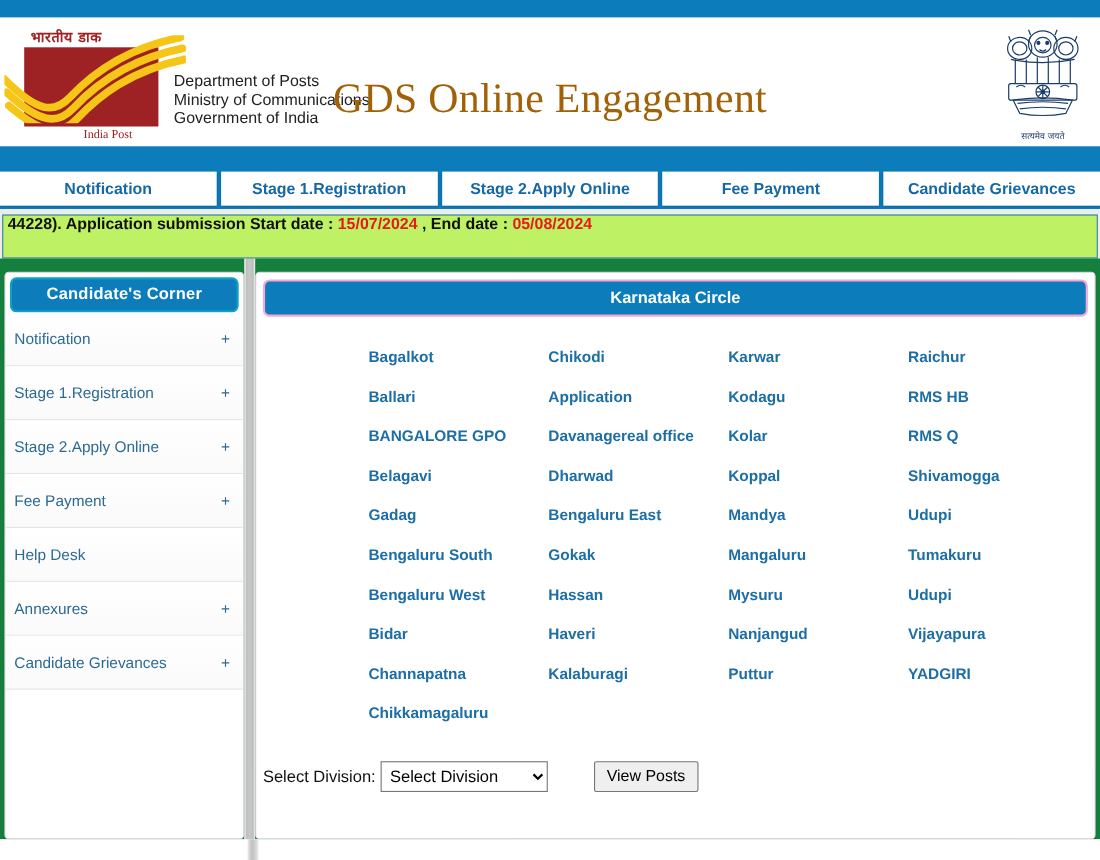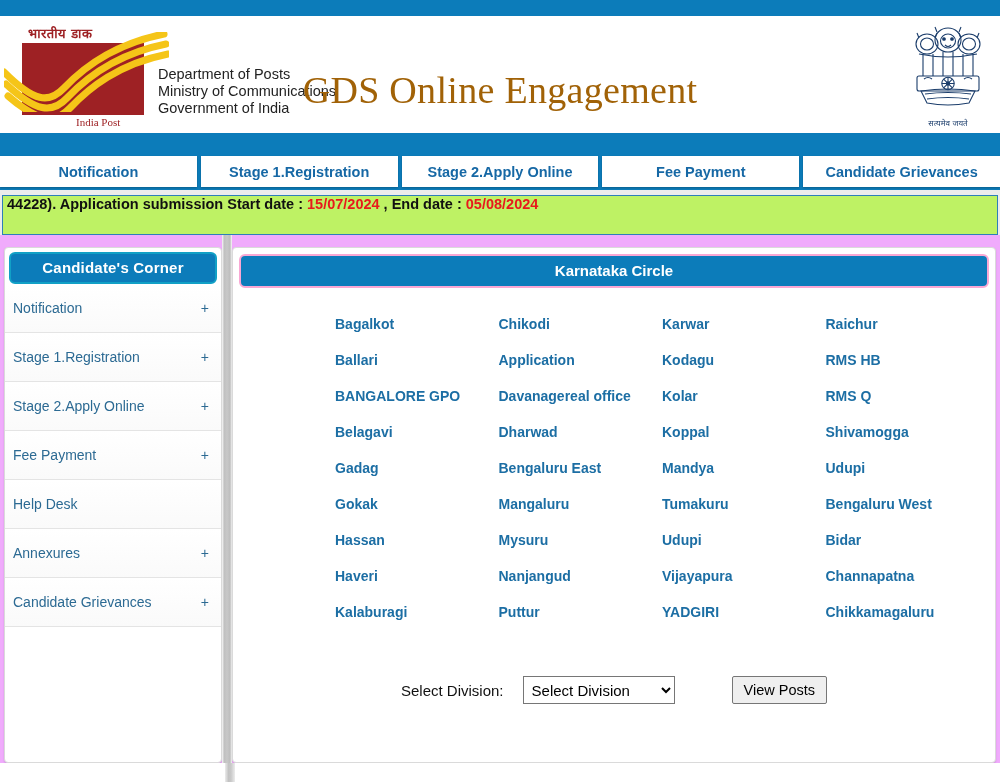--- a/index.html
+++ b/index.html
@@ -141,21 +141,21 @@
     font-weight: bold;
     color: #111;
     padding-left: 4px;
     white-space: nowrap;
   }
   .notice-date { color: #e8191b; }
 
   
   .page-body {
     display: flex;
-    background: #f0abfc;
+    background: #15803d;
     height: 528px;
     padding: 12px 4px 0 4px;
     gap: 0;
     position: relative;
   }
 
   
   .sidebar {
     width: 218px;
     background: #ffffff;
@@ -236,22 +236,21 @@
     text-decoration: none;
     padding: 10px 0 10px 0;
     cursor: pointer;
     line-height: 16px;
     display: block;
   }
 
   .form-row {
     display: flex;
     align-items: center;
-    justify-content: center;
-    gap: 15px;
+    gap: 0;
     margin-top: 26px;
   }
   .form-label {
     font-size: 15px;
     color: #111;
     margin-right: 4px;
     font-family: "Liberation Sans", sans-serif;
   }
   .division-select {
     font-size: 15px;
@@ -428,20 +427,21 @@
       <a class="division-link">Belagavi</a>
       <a class="division-link">Dharwad</a>
       <a class="division-link">Koppal</a>
       <a class="division-link">Shivamogga</a>
 
       <a class="division-link">Gadag</a>
       <a class="division-link">Bengaluru East</a>
       <a class="division-link">Mandya</a>
       <a class="division-link">Udupi</a>
 
+      <a class="division-link">Bengaluru South</a>
       <a class="division-link">Gokak</a>
       <a class="division-link">Mangaluru</a>
       <a class="division-link">Tumakuru</a>
 
       <a class="division-link">Bengaluru West</a>
       <a class="division-link">Hassan</a>
       <a class="division-link">Mysuru</a>
       <a class="division-link">Udupi</a>
 
       <a class="division-link">Bidar</a>

